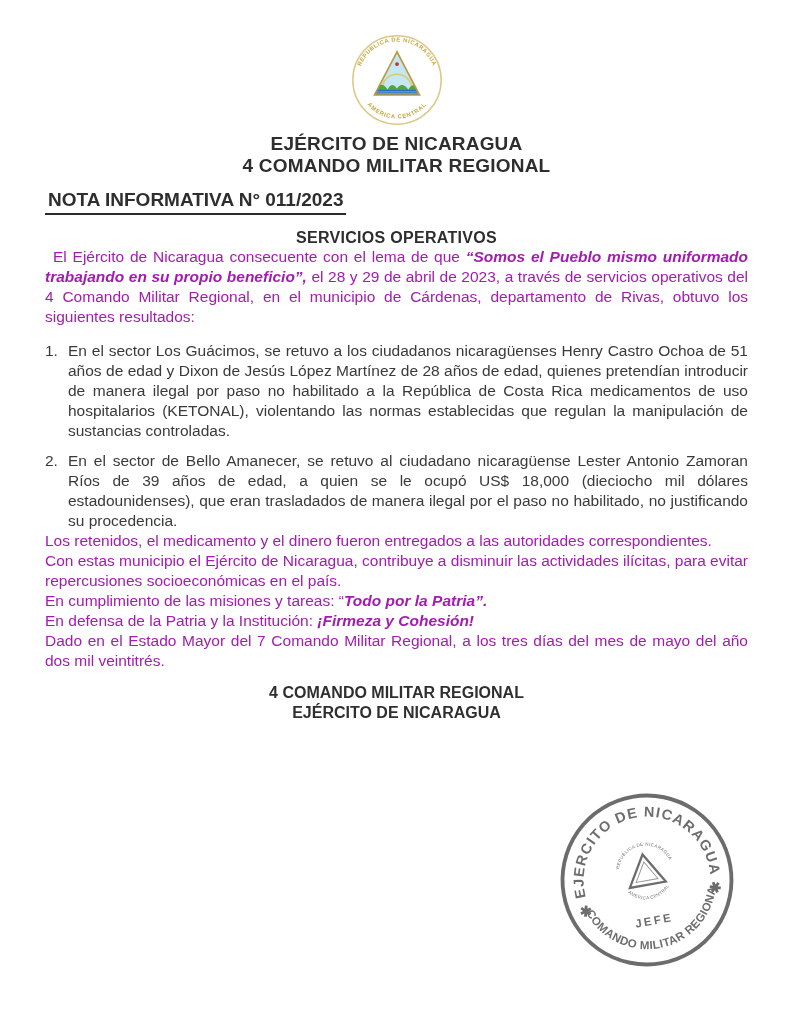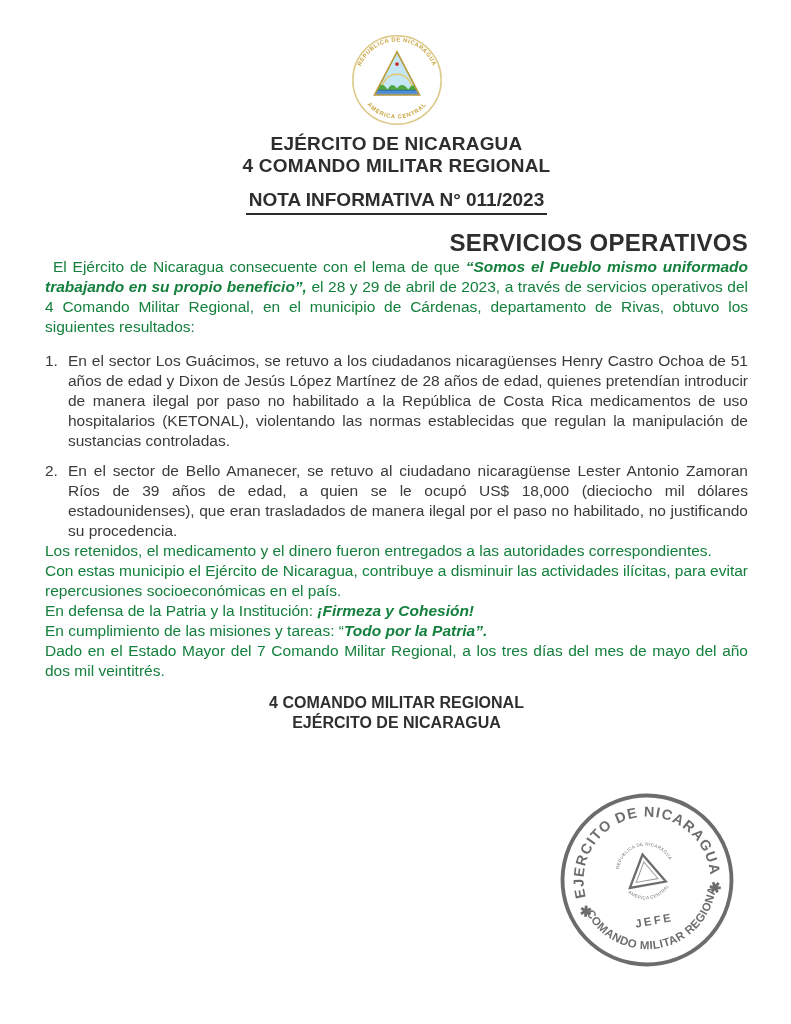--- a/index.html
+++ b/index.html
@@ -13,30 +13,30 @@
     color:#363636;
     overflow:hidden;
   }
   .logo-wrap { width:94px; height:94px; margin:0 auto 6px auto; }
   .logo-wrap svg { display:block; width:94px; height:94px; }
 
   .hdr {
     text-align:center; font-weight:bold;
     font-size:19px; line-height:22px; letter-spacing:0.2px; color:#2e2e2e;
   }
-  .nota-row { text-align:center; margin-top:12px; }
+  .nota-row { text-align:left; margin-top:12px; }
   .nota {
     display:inline-block; font-weight:bold; font-size:19px; line-height:22px;
     color:#2e2e2e; border-bottom:2.5px solid #2a2a2a; padding:0 3px 2px 3px;
   }
-  .subject { text-align:right; font-weight:bold; font-size:24px; margin-top:14px; letter-spacing:0.3px; color:#2e2e2e; }
+  .subject { text-align:center; font-weight:bold; font-size:16px; margin-top:14px; letter-spacing:0.3px; color:#2e2e2e; }
 
   p.body {
     font-size:15.5px; line-height:20px;
-    text-align:justify; margin:0; color:#15803d;
+    text-align:justify; margin:0; color:#a21caf;
   }
   .mt10{margin-top:10px;} .mt12{margin-top:12px;} .mt14{margin-top:14px;}
   .mt15{margin-top:15px;} .mt16{margin-top:16px;}
   .intro { text-indent:8px; }
   .bi { font-weight:bold; font-style:italic; }
 
   .olist { margin:0; padding:0; list-style:none; }
   .oitem { position:relative; padding-left:23px; font-size:15.5px; line-height:20px; text-align:justify; color:#3a3a3a; }
   .oitem .num { position:absolute; left:0; top:0; }
 
@@ -94,22 +94,22 @@
       <span>En el sector Los Guácimos, se retuvo a los ciudadanos nicaragüenses Henry Castro Ochoa de 51 años de edad y Dixon de Jesús López Martínez de 28 años de edad, quienes pretendían introducir de manera ilegal por paso no habilitado a la República de Costa Rica medicamentos de uso hospitalarios (KETONAL), violentando las normas establecidas que regulan la manipulación de sustancias controladas.</span>
     </li>
     <li class="oitem mt10">
       <span class="num">2.</span>
       <span>En el sector de Bello Amanecer, se retuvo al ciudadano nicaragüense Lester Antonio Zamoran Ríos de 39 años de edad, a quien se le ocupó US$ 18,000 (dieciocho mil dólares estadounidenses), que eran trasladados de manera ilegal por el paso no habilitado, no justificando su procedencia.</span>
     </li>
   </ol>
 
   <p class="body mt10">Los retenidos, el medicamento y el dinero fueron entregados a las autoridades correspondientes.</p>
   <p class="body mt12">Con estas municipio el Ejército de Nicaragua, contribuye a disminuir las actividades ilícitas, para evitar repercusiones socioeconómicas en el país.</p>
+  <p class="body mt16"><span>En cumplimiento de las misiones y tareas: “</span><span class="bi">Todo por la Patria”.</span></p>
   <p class="body mt12"><span>En defensa de la Patria y la Institución: </span><span class="bi">¡Firmeza y Cohesión!</span></p>
-  <p class="body mt16"><span>En cumplimiento de las misiones y tareas: “</span><span class="bi">Todo por la Patria”.</span></p>
   <p class="body mt14">Dado en el Estado Mayor del 7 Comando Militar Regional, a los tres días del mes de mayo del año dos mil veintitrés.</p>
 
   <div class="sig">
     <div>4 COMANDO MILITAR REGIONAL</div>
     <div>EJÉRCITO DE NICARAGUA</div>
   </div>
 
   <div class="stamp">
     <svg viewBox="0 0 200 200">
       <defs>

